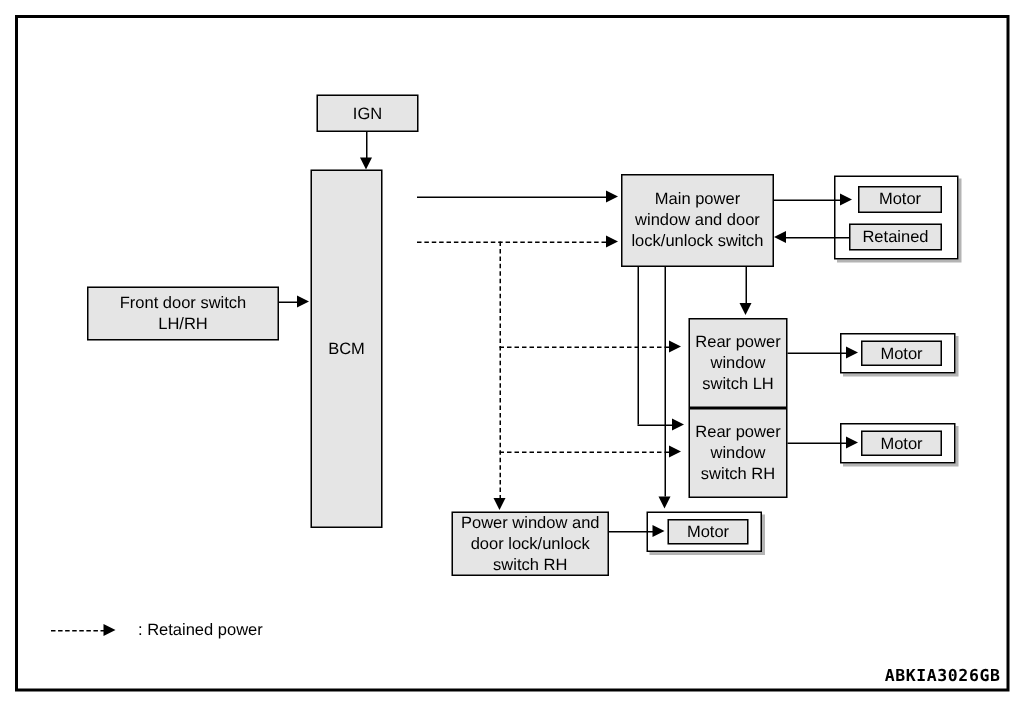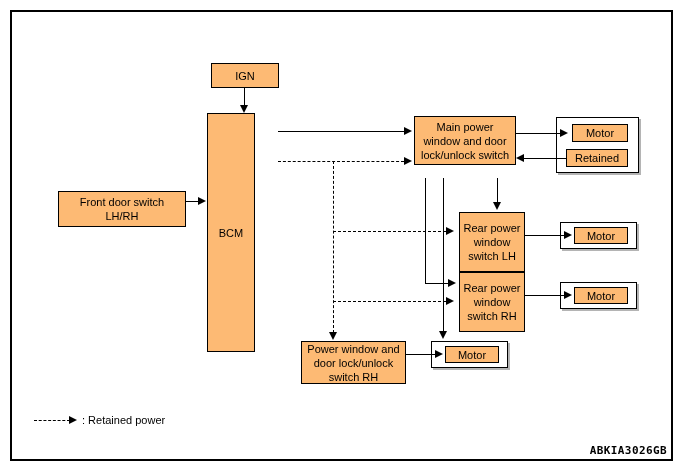--- a/index.html
+++ b/index.html
@@ -26,21 +26,21 @@
     width: 663px;
     height: 451px;
     border: 2px solid #000000;
     box-sizing: border-box;
   }
   
   .box {
     position: absolute;
     box-sizing: border-box;
     border: 1px solid #000000;
-    background: #fdba74;
+    background: #e5e5e5;
     display: flex;
     align-items: center;
     justify-content: center;
     text-align: center;
     font-size: 11px;
     line-height: 14px;
     color: #000000;
   }
   .box .lbl {
     display: block;
@@ -114,21 +114,21 @@
   }
   .legend-arrow {
     width: 0;
     height: 0;
     border-top: 4.5px solid transparent;
     border-bottom: 4.5px solid transparent;
     border-left: 8px solid #000000;
     margin-left: -1px;
   }
   .legend-text {
-    margin-left: 5px;
+    margin-left: 15px;
     white-space: pre;
   }
   
   .refcode {
     position: absolute;
     right: 18px;
     bottom: 14px;
     font-family: "DejaVu Sans Mono", monospace;
     font-size: 11px;
     font-weight: bold;
@@ -153,21 +153,21 @@
   <div class="box" style="left:207px; top:113px; width:48px; height:239px;">
     <span class="lbl">BCM</span>
   </div>
 
   <div class="box" style="left:58px; top:191px; width:128px; height:36px;">
     <span class="lbl">Front door switch LH/RH</span>
   </div>
   <div class="line-h" style="left:186px; top:201px; width:13px;"></div>
   <div class="arr arr-r" style="left:198px; top:197px;"></div>
 
-  <div class="box" style="left:414px; top:116px; width:102px; height:49px;">
+  <div class="box" style="left:414px; top:116px; width:102px; height:62px;">
     <span class="lbl">Main power
 window and door
 lock/unlock switch</span>
   </div>
 
   <div class="line-h" style="left:278px; top:131px; width:126px;"></div>
   <div class="arr arr-r" style="left:404px; top:127px;"></div>
 
   <div class="dash-h" style="left:278px; top:161px; width:126px;"></div>
   <div class="arr arr-r" style="left:404px; top:157px;"></div>

